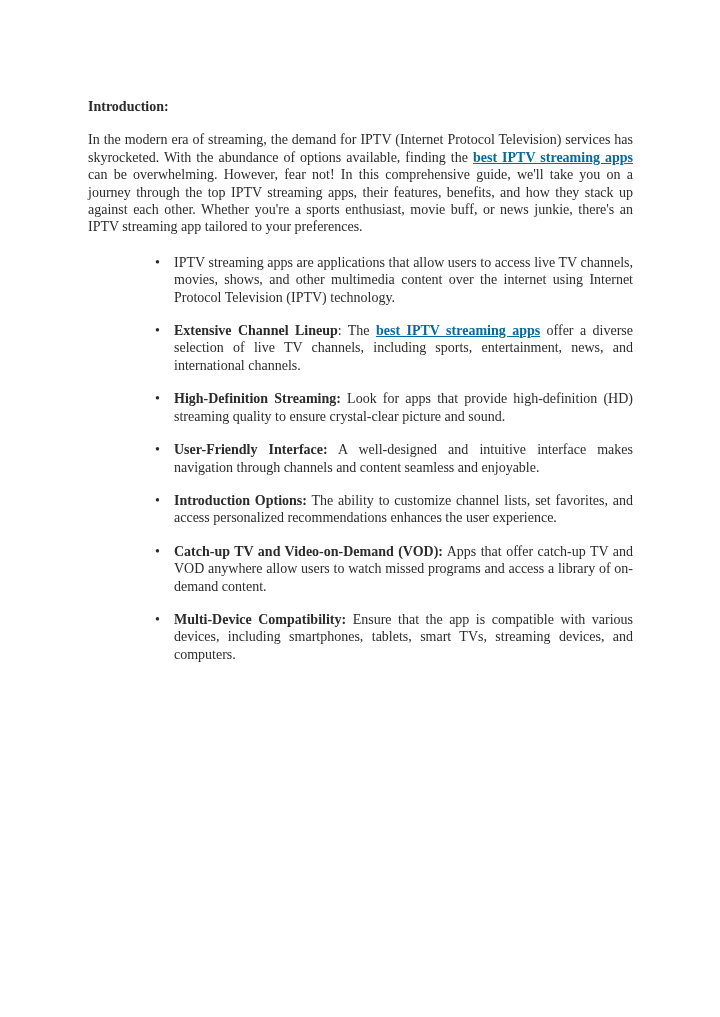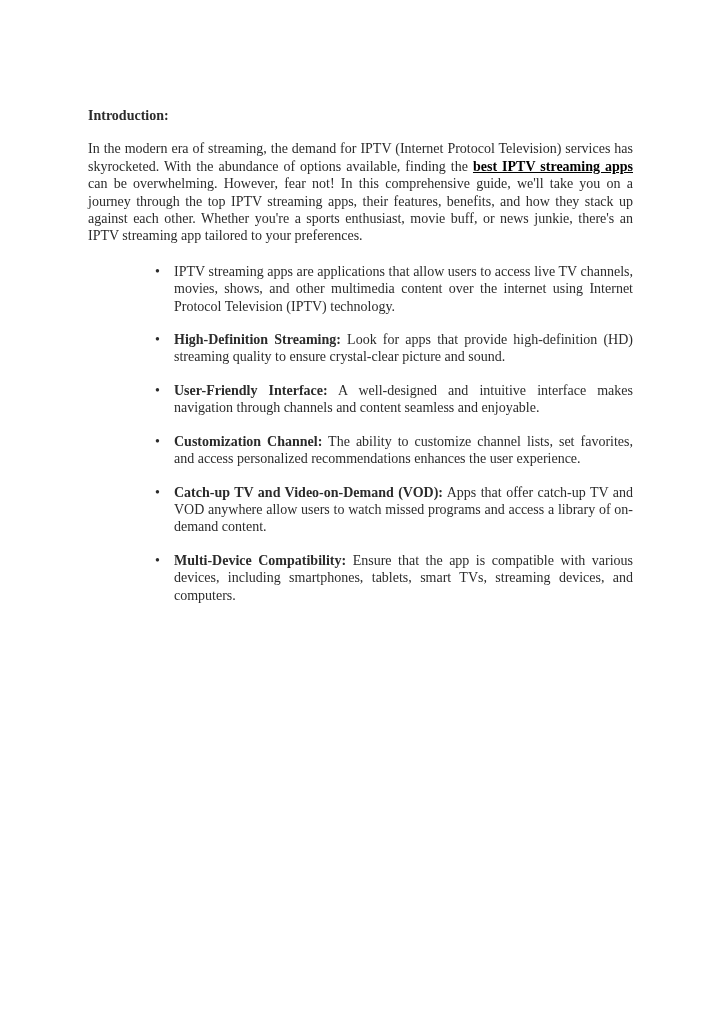--- a/index.html
+++ b/index.html
@@ -1,20 +1,20 @@
 <!DOCTYPE html>
 <html><head>
 <meta charset="utf-8">
 <style>
   html, body { margin: 0; padding: 0; background: #ffffff; }
   .page {
     position: relative;
     width: 720px;
     height: 994px;
-    margin: 17px auto;
+    margin: 8px auto;
     background: #ffffff;
     box-sizing: border-box;
     padding: 90px 87px 0 88px;
     font-family: "Liberation Serif", "DejaVu Serif", serif;
     font-size: 14px;
     line-height: 17.4px;
     color: #2b2b2b;
     overflow: hidden;
   }
   .doc-heading {
@@ -43,21 +43,21 @@
     text-align: justify;
   }
   ul.doc-list li::before {
     content: "\2022";
     position: absolute;
     left: 0;
     top: 0;
     color: #2b2b2b;
   }
   .doc-link {
-    color: #000000;
+    color: #0369a1;
     font-weight: bold;
     text-decoration: underline;
     cursor: pointer;
   }
   strong.bold-lead { font-weight: bold; }
 </style>
 </head>
 <body>
 
 <div class="page">
@@ -66,20 +66,21 @@
 
   <p class="body-par"><span>In the modern era of streaming, the demand for IPTV (Internet Protocol Television) services has skyrocketed. With the abundance of options available, finding the </span><a class="doc-link" href="#">best IPTV streaming apps</a><span> can be overwhelming. However, fear not! In this comprehensive guide, we'll take you on a journey through the top IPTV streaming apps, their features, benefits, and how they stack up against each other. Whether you're a sports enthusiast, movie buff, or news junkie, there's an IPTV streaming app tailored to your preferences.</span></p>
 
 
   <ul class="doc-list">
       <li><span>IPTV streaming apps are applications that allow users to access live TV channels, movies, shows, and other multimedia content over the internet using Internet Protocol Television (IPTV) technology.</span></li>
     </ul>
 
 
   <ul class="doc-list">
+      <li><strong class="bold-lead">Extensive Channel Lineup</strong><span>: The </span><a class="doc-link" href="#">best IPTV streaming apps</a><span> offer a diverse selection of live TV channels, including sports, entertainment, news, and international channels.</span></li>
       <li><strong class="bold-lead">High-Definition Streaming:</strong><span> Look for apps that provide high-definition (HD) streaming quality to ensure crystal-clear picture and sound.</span></li>
       <li><strong class="bold-lead">User-Friendly Interface:</strong><span> A well-designed and intuitive interface makes navigation through channels and content seamless and enjoyable.</span></li>
-      <li><strong class="bold-lead">Customization Channel:</strong><span> The ability to customize channel lists, set favorites, and access personalized recommendations enhances the user experience.</span></li>
+      <li><strong class="bold-lead">Introduction Options:</strong><span> The ability to customize channel lists, set favorites, and access personalized recommendations enhances the user experience.</span></li>
       <li><strong class="bold-lead">Catch-up TV and Video-on-Demand (VOD):</strong><span> Apps that offer catch-up TV and VOD anywhere allow users to watch missed programs and access a library of on-demand content.</span></li>
       <li><strong class="bold-lead">Multi-Device Compatibility:</strong><span> Ensure that the app is compatible with various devices, including smartphones, tablets, smart TVs, streaming devices, and computers.</span></li>
     </ul>
 
 </div>
 
 </body></html>

